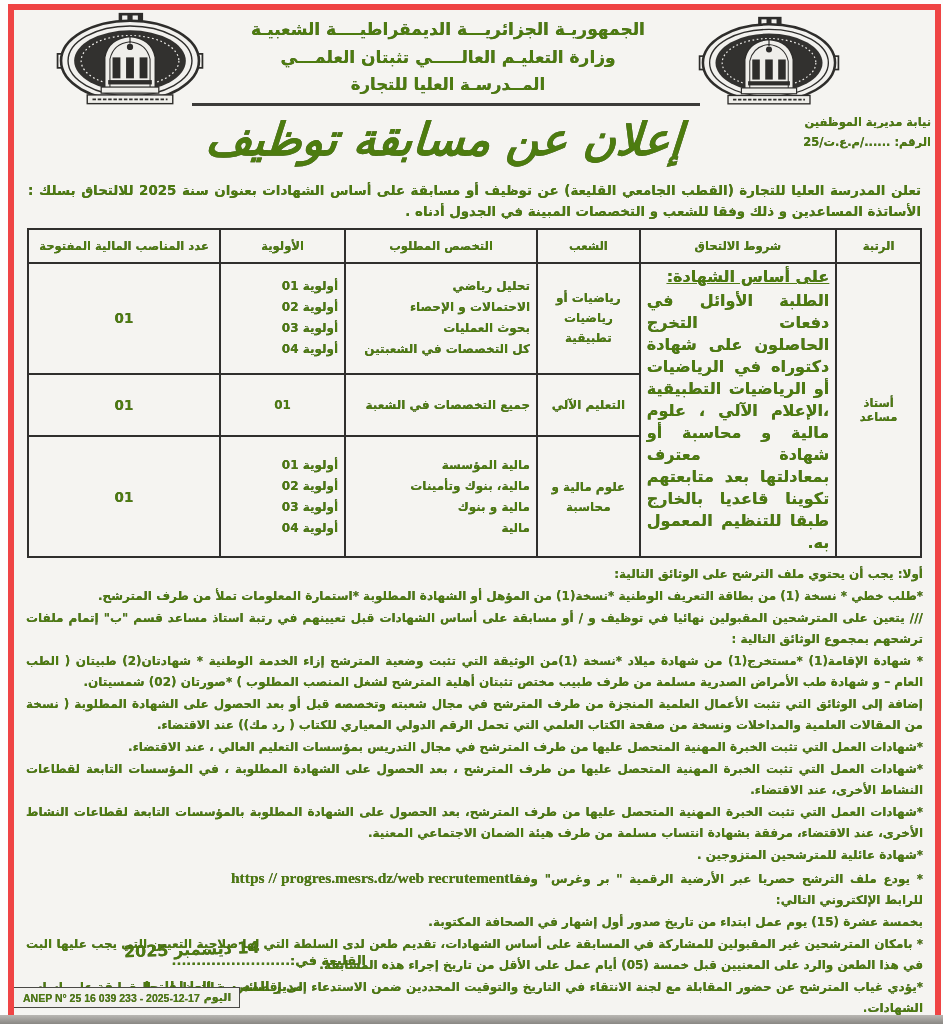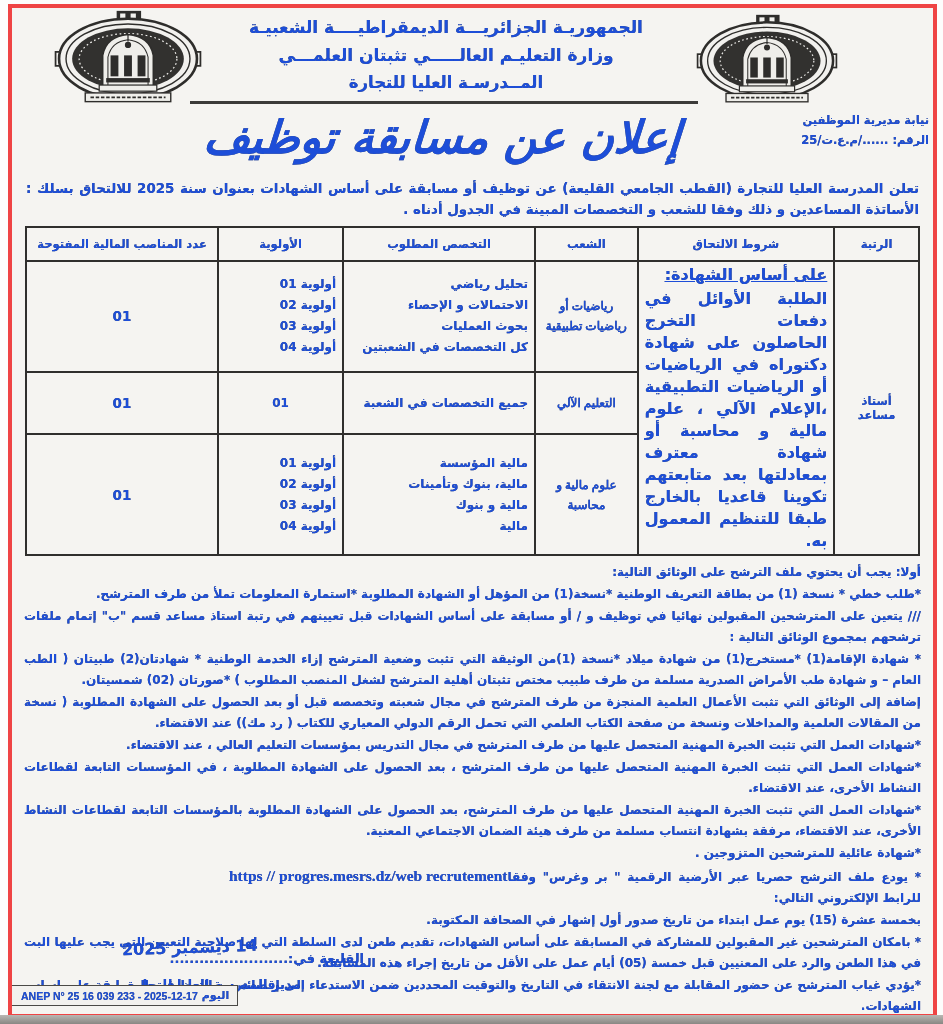--- a/index.html
+++ b/index.html
@@ -3,22 +3,22 @@
 <meta charset="utf-8">
 <style>
   html,body { margin:0; padding:0; background:#ffffff; }
   .stage {
     position:relative; width:943px; height:1024px; overflow:hidden;
     background:#fdfdfc;
     font-family:"DejaVu Sans", sans-serif;
   }
   .doc {
     position:absolute; left:8px; top:4px; width:921px; height:1006px;
-    border:4px solid #ef4444; background:#f5f4f1; overflow:hidden;
-    direction:rtl; color:#1d4ed8; font-weight:700;
+    border:6px solid #ef4444; background:#f5f4f1; overflow:hidden;
+    direction:rtl; color:#4d7c0f; font-weight:700;
     text-shadow:0 0 0.45px rgba(30,30,28,.75);
   }
   .bottom-band {
     position:absolute; left:0; right:0; bottom:0; height:9px;
     background:linear-gradient(#b9b7b3,#898783);
   }
   
   .hdr { position:relative; height:166px; }
   .logo { position:absolute; }
   .logo-left  { left:37px;  top:2px; width:158px; height:96px; }
@@ -36,21 +36,21 @@
   }
   
   .intro { margin:4px 14px 6px; font-size:13.4px; line-height:21px; text-align:justify; }
   
   table.jobs { width:895px; margin:2px auto 0; border-collapse:collapse; table-layout:fixed; }
   table.jobs th, table.jobs td { border:2px solid #302f2d; padding:2px 6px; }
   table.jobs th { height:28px; font-size:11.6px; font-weight:700; text-align:center; }
   td.c-rank { text-align:center; font-size:11.5px; }
   td.c-cond { vertical-align:middle; font-size:16px; line-height:22px; text-align:justify; padding:4px 10px; }
   .cond-title { text-decoration:underline; margin-bottom:2px; text-align:right; }
-  td.c-branch { text-align:center; font-size:12px; line-height:20px;font-family:Liberation Serif, serif; }
+  td.c-branch { text-align:center; font-size:12px; line-height:20px; }
   td.c-spec, td.c-prio { vertical-align:middle; font-size:12px; }
   .line { line-height:21px; text-align:right; }
   .line.center { text-align:center; }
   td.c-pos { text-align:center; font-size:13.5px; }
   tr.r1 > td { height:86px; }
   tr.r2 > td { height:46px; }
   tr.r3 > td { height:94px; }
   
   .notes { margin:6px 12px 0; font-size:12px; line-height:21px; }
   .notes p { margin:0 0 1px; text-align:justify; }

